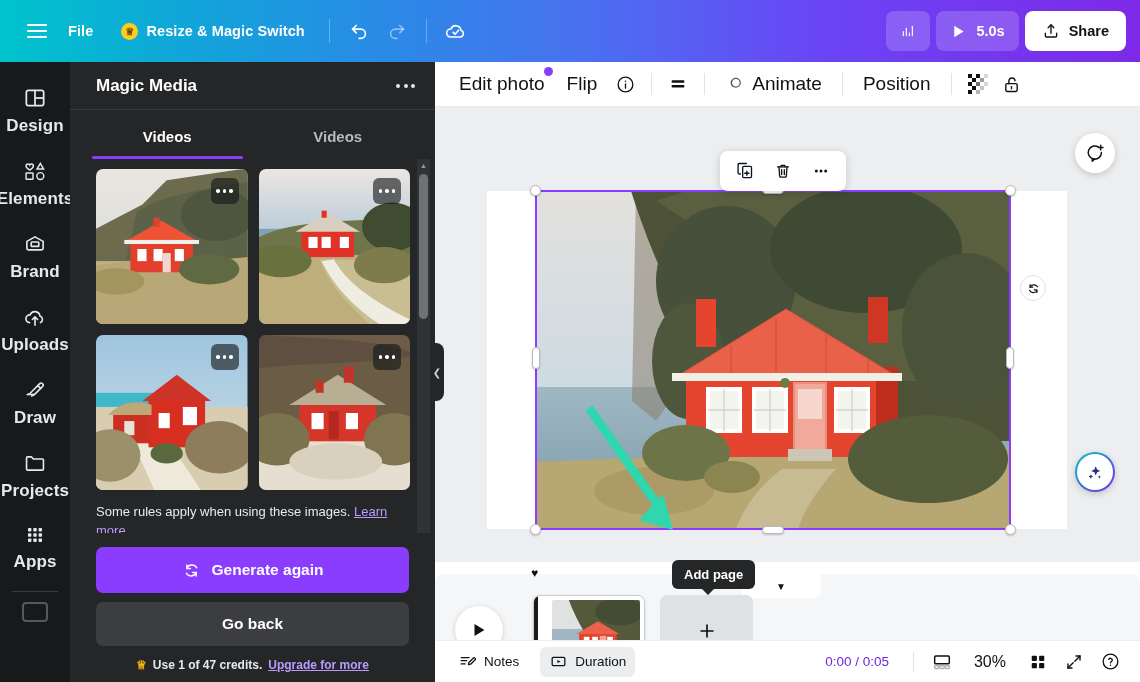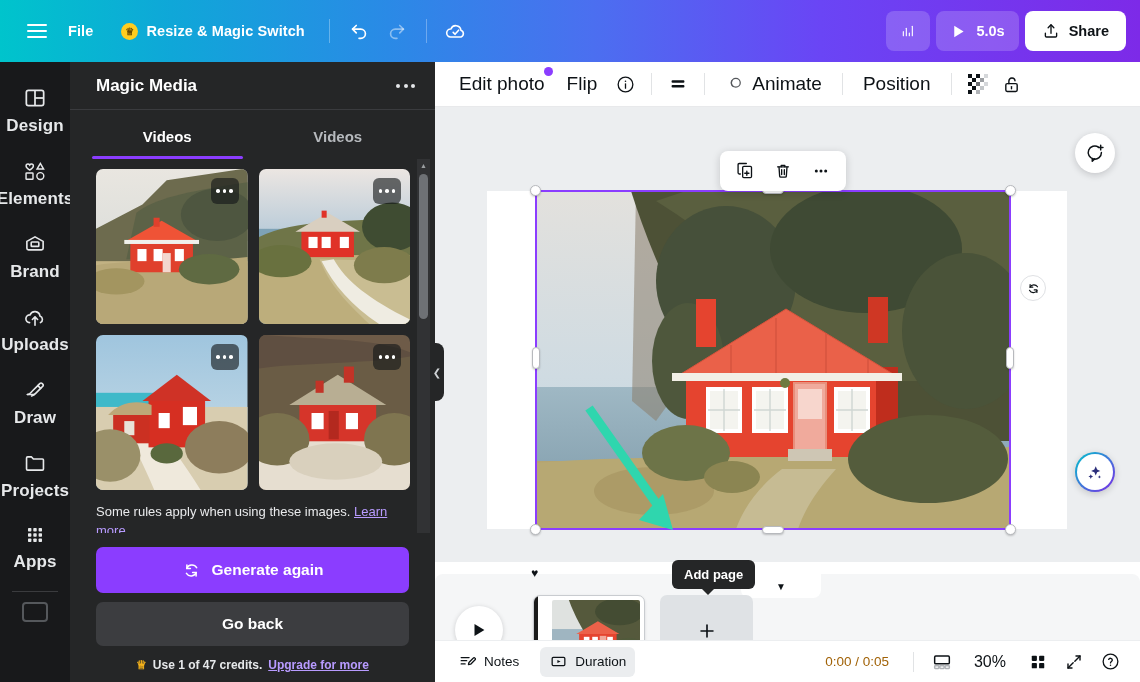--- a/index.html
+++ b/index.html
@@ -228,21 +228,21 @@
 
   
   .statusbar {
     position:absolute; left:0; bottom:0; width:705px; height:42px; background:#fff;
     display:flex; align-items:center; padding:0 14px; gap:12px; border-top:1px solid #eceef0;
   }
   .sb-btn { height:30px; padding:0 9px; display:flex; align-items:center; gap:7px; font-size:13.5px;
             color:#0d1216; border-radius:6px; cursor:pointer; white-space:nowrap;}
   .sb-btn.filled { background:#ebedef; }
   .sb-right { margin-left:auto; display:flex; align-items:center; gap:4px; }
-  .sb-time { font-size:13.5px; color:#a16207; padding:0 12px; }
+  .sb-time { font-size:13.5px; color:#6d28d9; padding:0 12px; }
   .sb-div { width:1px; height:20px; background:#e1e3e5; margin:0 8px; }
   .sb-icon { width:32px; height:30px; display:flex; align-items:center; justify-content:center; border-radius:6px; cursor:pointer;}
   .sb-zoom { font-size:16px; color:#0d1216; padding:0 12px; cursor:pointer; }
 
   
   .scene { width:100%; height:100%; display:block; }
 </style>
 </head>
 <body>
 

